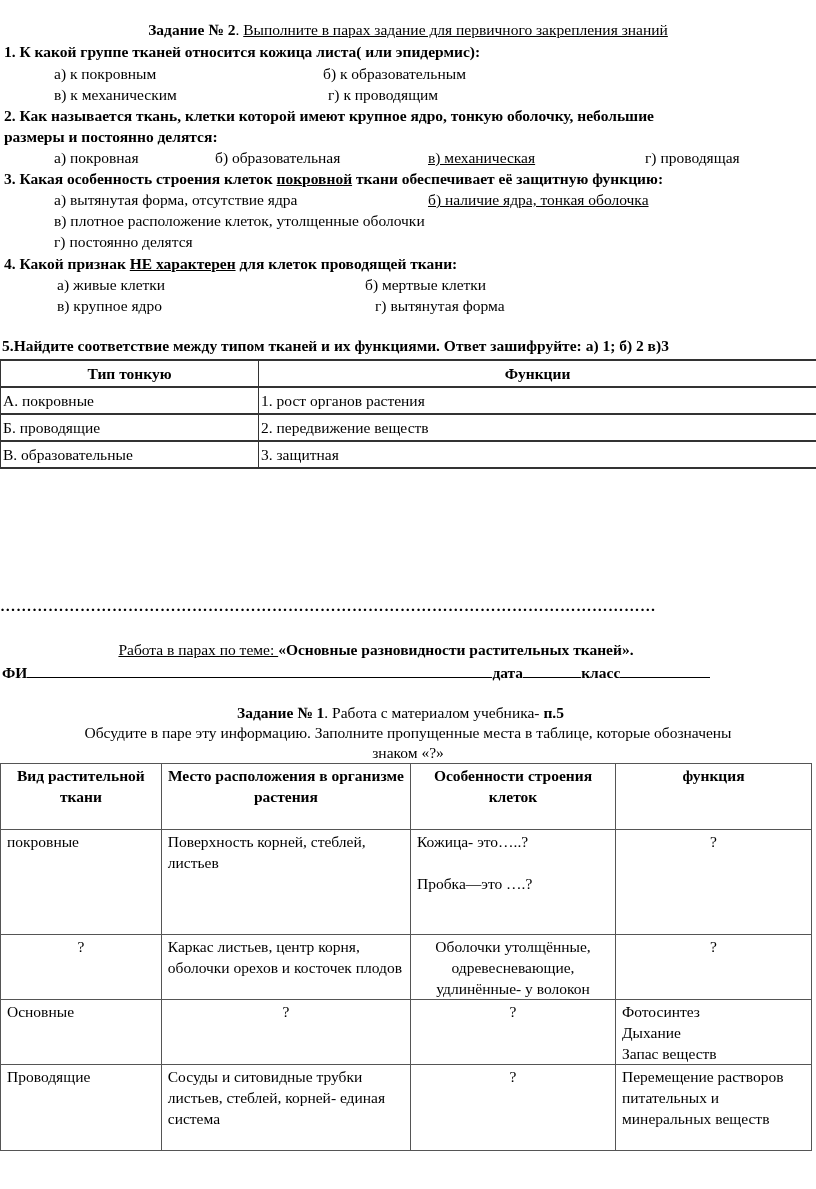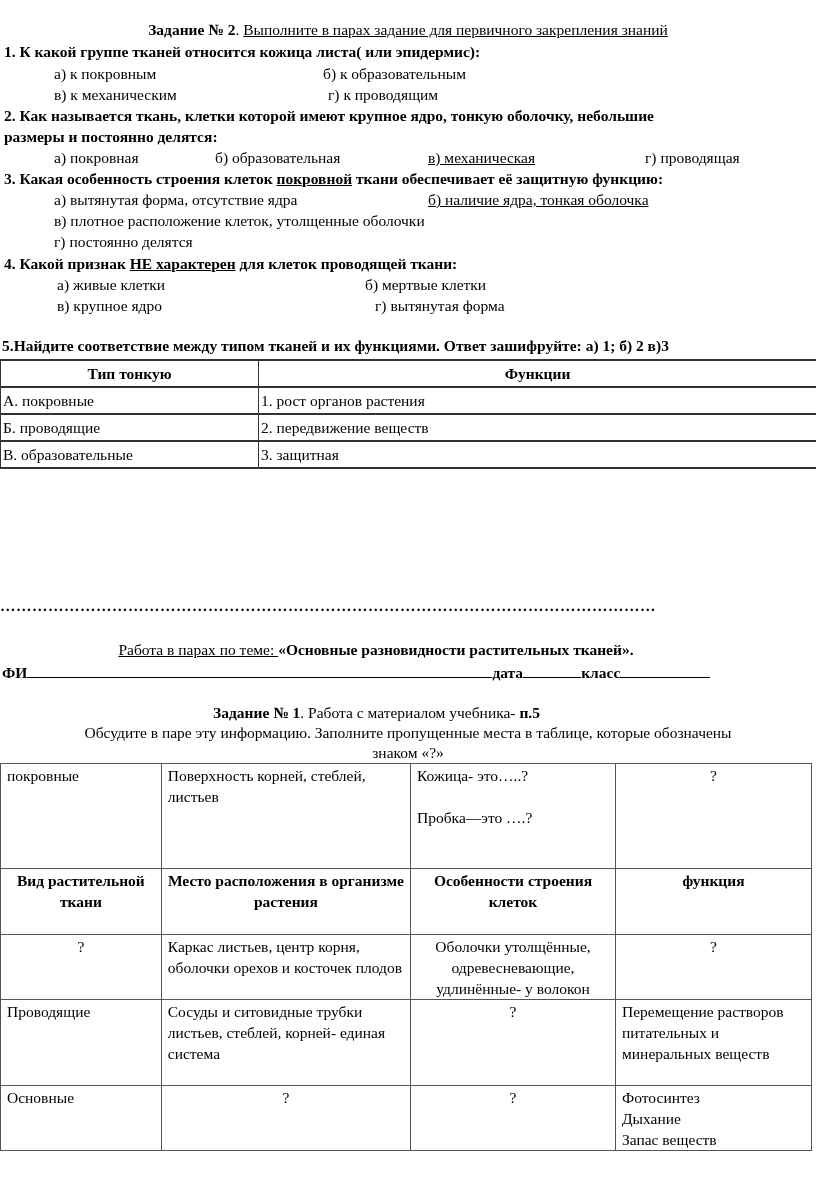--- a/index.html
+++ b/index.html
@@ -107,60 +107,60 @@
 
 <div class="abs dots" style="left:0; top:596px; width:800px; overflow:hidden;">……………………………………………………………………………………………………………</div>
 
 <div class="abs" style="left:0; width:752px; top:640px; text-align:center;">
   <span class="u">Работа в парах по теме: </span><span class="b">«Основные разновидности растительных тканей».</span>
 </div>
 <div class="abs b" style="left:2px; top:661px;">
   <span>ФИ</span><span class="line" style="width:465px;"></span><span>дата</span><span class="line" style="width:58px;"></span><span>класс</span><span class="line" style="width:90px;"></span>
 </div>
 
-<div class="abs" style="left:0; width:753px; top:703px; text-align:center;">
+<div class="abs" style="left:0; width:753px; top:703px; text-align:center;padding-left:24px;">
   <span class="b">Задание № 1</span><span>. Работа с материалом учебника- </span><span class="b">п.5</span>
 </div>
 <div class="abs" style="left:0; width:816px; top:723px; text-align:center;">Обсудите в паре эту информацию. Заполните пропущенные места в таблице, которые обозначены</div>
 <div class="abs" style="left:0; width:816px; top:743px; text-align:center;">знаком «?»</div>
 
 <table id="t2">
   <tbody>
-      <tr style="height:105px;">
+      <tr style="height:66px;">
+    <th class="w1">Вид растительной ткани</th>
+    <th class="w2">Место расположения в организме растения</th>
+    <th class="w3">Особенности строения клеток</th>
+    <th class="w4">функция</th>
+  </tr>
+  <tr style="height:105px;">
     <td>покровные</td>
     <td>Поверхность корней, стеблей, листьев</td>
     <td>
       <span>Кожица- это…..?</span>
       <span class="gap"></span>
       <span>Пробка—это ….?</span>
     </td>
     <td class="ctr">?</td>
   </tr>
-  <tr style="height:66px;">
-    <th class="w1">Вид растительной ткани</th>
-    <th class="w2">Место расположения в организме растения</th>
-    <th class="w3">Особенности строения клеток</th>
-    <th class="w4">функция</th>
-  </tr>
   <tr style="height:64px;">
     <td class="ctr">?</td>
     <td>Каркас листьев, центр корня, оболочки орехов и косточек плодов</td>
     <td class="ctr">Оболочки утолщённые, одревесневающие, удлинённые- у волокон</td>
     <td class="ctr">?</td>
-  </tr>
-  <tr style="height:86px;">
-    <td>Проводящие</td>
-    <td>Сосуды  и ситовидные трубки листьев, стеблей, корней- единая система</td>
-    <td class="ctr">?</td>
-    <td>Перемещение растворов питательных и минеральных веществ</td>
   </tr>
   <tr style="height:64px;">
     <td>Основные</td>
     <td class="ctr">?</td>
     <td class="ctr">?</td>
     <td>
       <div>Фотосинтез</div>
       <div>Дыхание</div>
       <div>Запас веществ</div>
     </td>
   </tr>
+  <tr style="height:86px;">
+    <td>Проводящие</td>
+    <td>Сосуды  и ситовидные трубки листьев, стеблей, корней- единая система</td>
+    <td class="ctr">?</td>
+    <td>Перемещение растворов питательных и минеральных веществ</td>
+  </tr>
 </tbody>
   </table>
 
 </body></html>

